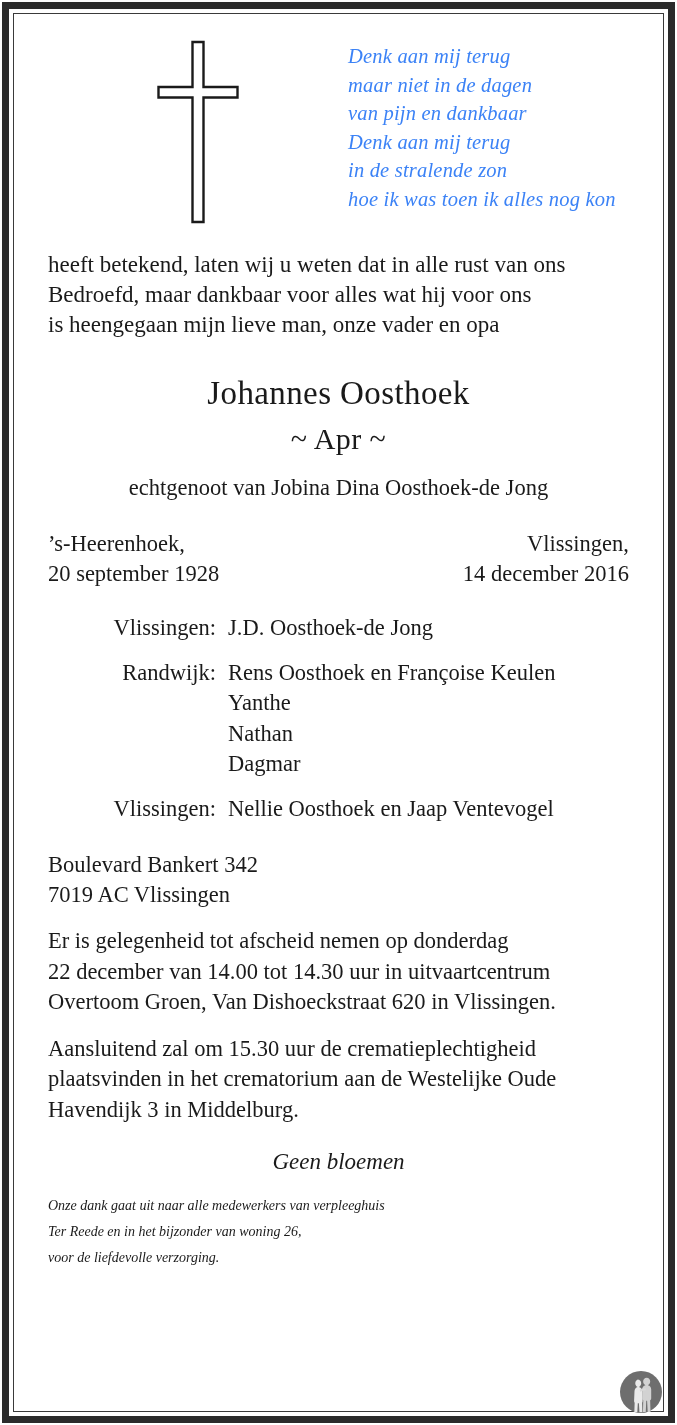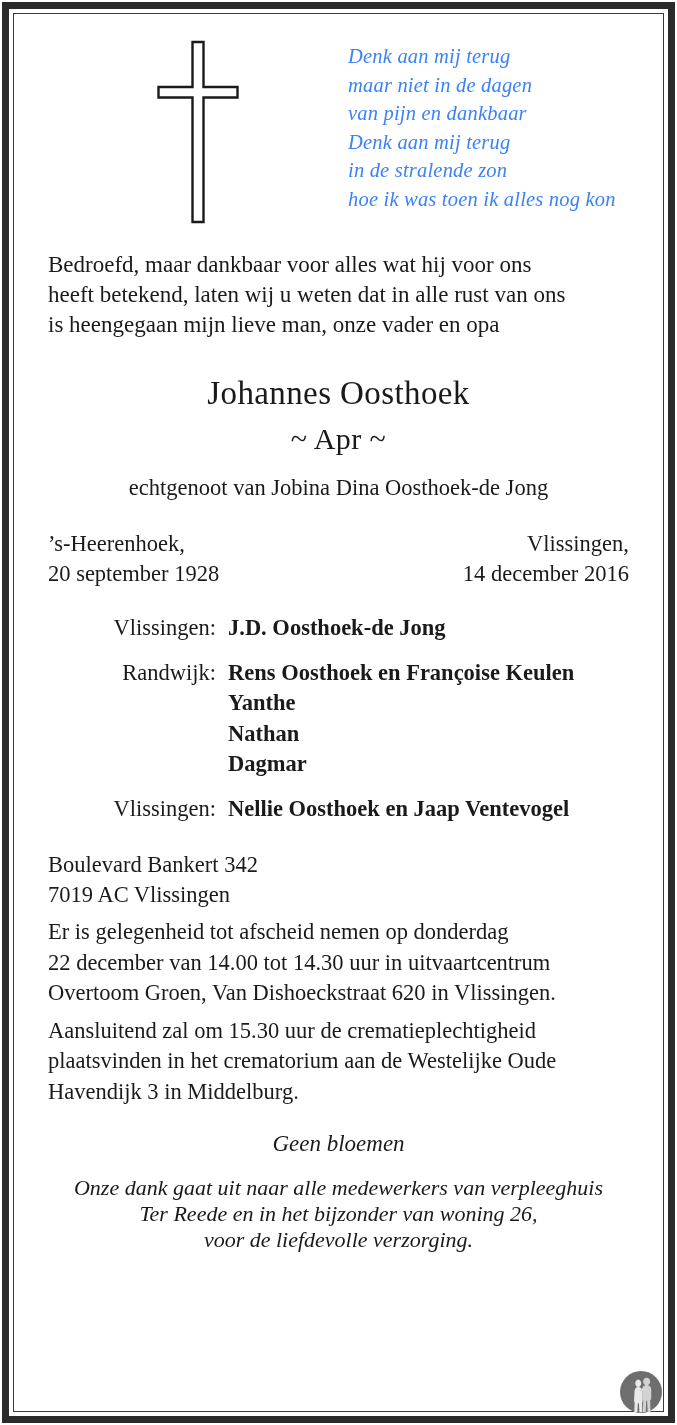--- a/index.html
+++ b/index.html
@@ -120,51 +120,50 @@
     vertical-align: top;
     padding: 0;
   }
   .survivors td.place {
     text-align: right;
     white-space: nowrap;
     width: 168px;
     padding-right: 12px;
   }
   .survivors tr.group-gap td { padding-top: 14px; }
-  .survivors td.people div { white-space: nowrap; font-weight: bold; }
+  .survivors td.people div { white-space: nowrap; }
 
   
   .address {
     margin-top: 26px;
     font-size: 22.5px;
     line-height: 30px;
   }
 
   
   .para {
-    margin-top: 7px;
+    margin-top: 16px;
     font-size: 22.5px;
     line-height: 30.5px;
     text-align: justify;
     text-align-last: left;
   }
   .noflowers {
     text-align: center;
     margin-top: 22px;
     font-size: 23px;
     line-height: 30px;
     font-style: italic;
   }
 
   
   .thanks {
     margin-top: 16px;
-    text-align: center;
     font-style: italic;
-    font-size: 22px;
+    font-size: 14px;
     line-height: 26px;
   }
 
   
   .logo {
     position: absolute;
     right: 13px;
     bottom: 10px;
     width: 46px;
     height: 46px;
@@ -190,22 +189,22 @@
         <div class="poem-line">Denk aan mij terug</div>
         <div class="poem-line">maar niet in de dagen</div>
         <div class="poem-line">van pijn en dankbaar</div>
         <div class="poem-line">Denk aan mij terug</div>
         <div class="poem-line">in de stralende zon</div>
         <div class="poem-line">hoe ik was toen ik alles nog kon</div>
       </div>
     </div>
 
     <div class="intro">
+      <div>heeft betekend, laten wij u weten dat in alle rust van ons</div>
       <div>Bedroefd, maar dankbaar voor alles wat hij voor ons</div>
-      <div>heeft betekend, laten wij u weten dat in alle rust van ons</div>
       <div class="last-line">is heengegaan mijn lieve man, onze vader en opa</div>
     </div>
 
     <div class="name-main">Johannes Oosthoek</div>
     <div class="name-nick">~ Apr ~</div>
     <div class="spouse">echtgenoot van Jobina Dina Oosthoek-de Jong</div>
 
     <div class="dates">
       <div class="left">
         <div>’s-Heerenhoek,</div>

